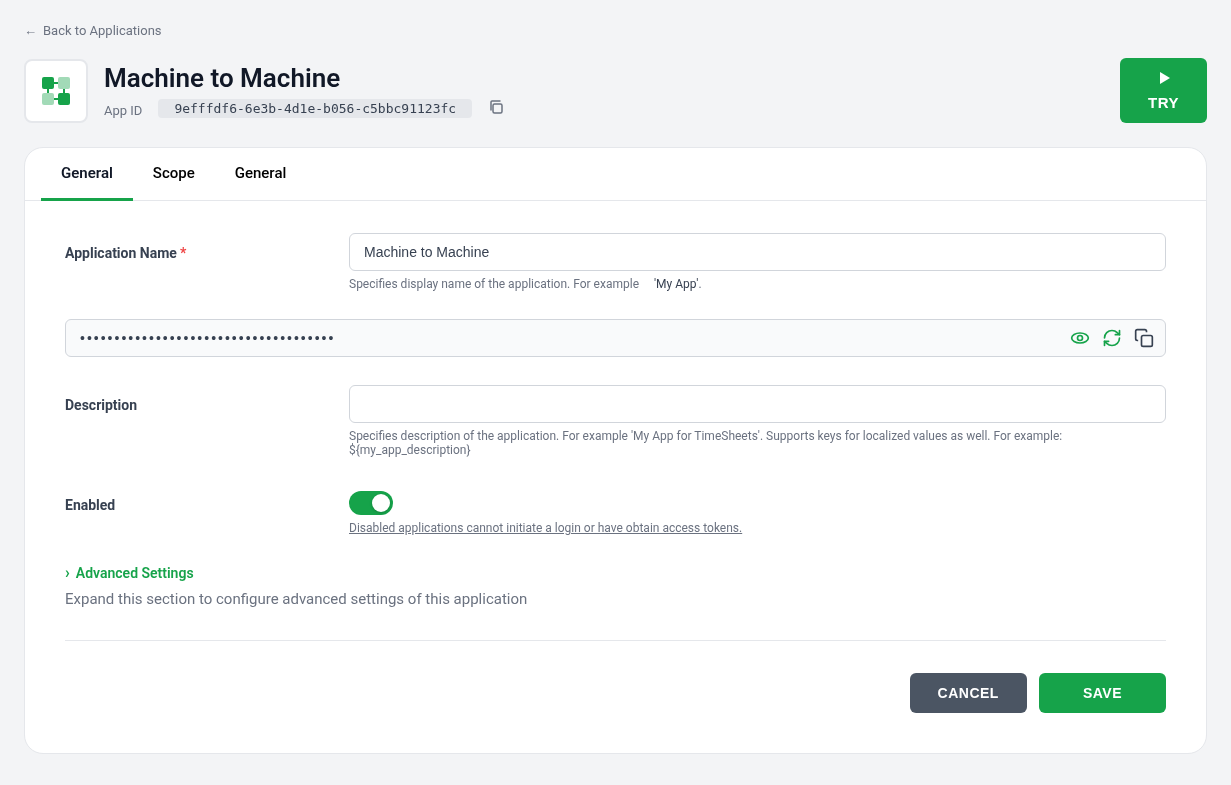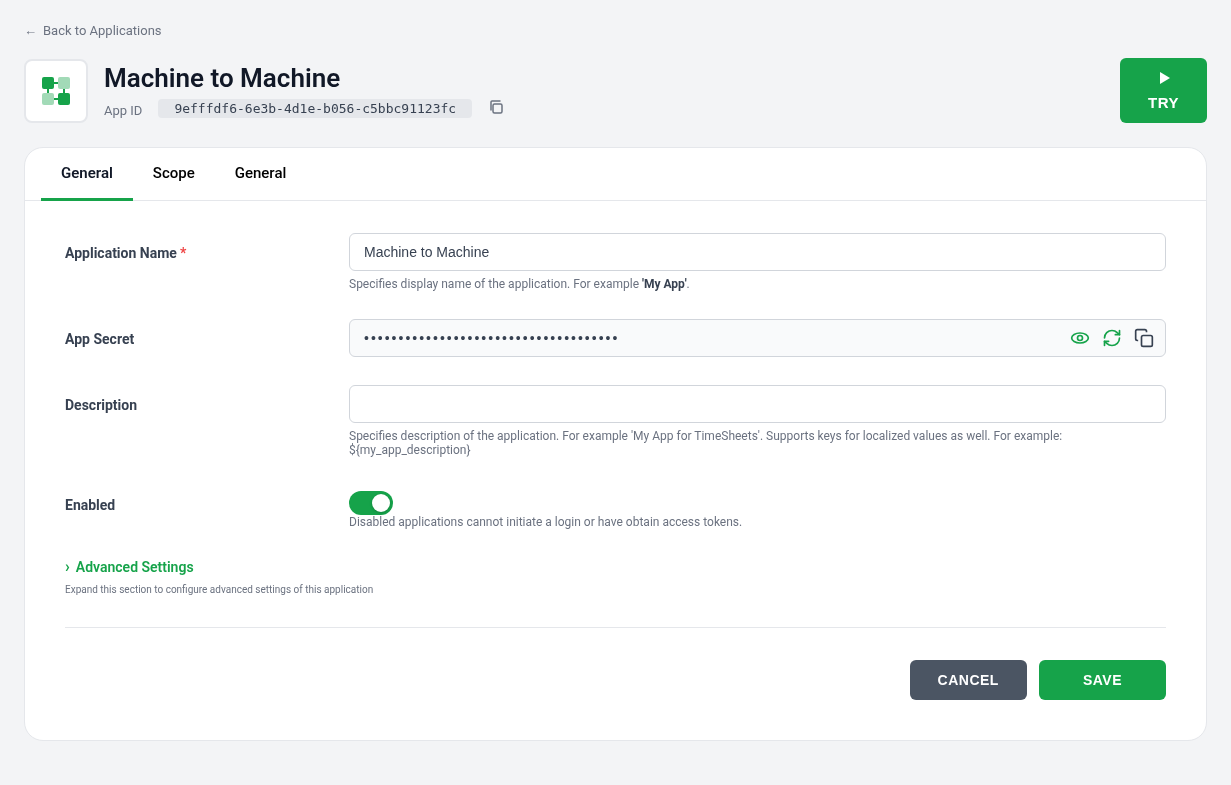--- a/index.html
+++ b/index.html
@@ -169,21 +169,21 @@
       color: #374151;
       outline: none;
       background: #fff;
     }
 
     .hint-text {
       font-size: 12px;
       color: #6b7280;
       margin-top: 6px;
     }
-    .hint-text strong { font-weight: 700; color: #374151; }
+    .hint-text strong { font-weight: 400; color: #374151; margin-left: 12px; }
 
     .secret-input-wrapper {
       position: relative;
       width: 100%;
     }
 
     .secret-input {
       width: 100%;
       border: 1px solid #d1d5db;
       border-radius: 6px;
@@ -245,39 +245,41 @@
       border-radius: 50%;
       top: 3px;
       left: 23px;
       transition: left 0.2s;
       box-shadow: 0 1px 3px rgba(0,0,0,0.2);
     }
 
     .toggle-hint {
       font-size: 12px;
       color: #6b7280;
+      margin-top: 6px;
+      text-decoration: underline;
     }
 
     .advanced-settings {
       margin-top: 8px;
     }
 
     .advanced-toggle {
       display: flex;
       align-items: center;
       gap: 6px;
       color: #16a34a;
       font-size: 14px;
       font-weight: 600;
       cursor: pointer;
       margin-bottom: 8px;
     }
 
     .advanced-desc {
-      font-size: 10px;
+      font-size: 15px;
       color: #6b7280;
     }
 
     .divider {
       border: none;
       border-top: 1px solid #e5e7eb;
       margin: 32px 0 24px 0;
     }
 
     .form-actions {
@@ -376,23 +378,20 @@
         </div>
         <div class="form-input-col">
           <input class="text-input" type="text" value="Machine to Machine" style="">
           <div class="hint-text">
             <span>Specifies display name of the application. For example </span><strong>'My App'</strong><span>.</span>
           </div>
         </div>
       </div>
 
       <div class="form-row">
-        <div class="form-label-col">
-          <span class="form-label">App Secret</span>
-        </div>
         <div class="form-input-col">
           <div class="secret-input-wrapper">
             <input class="secret-input" type="password" value="secretvaluehidden12345678901234567890" readonly="" style="">
             <div class="secret-actions">
               <button class="secret-action-btn" title="Show secret">
                 <svg width="20" height="20" viewBox="0 0 24 24" fill="none" stroke="currentColor" stroke-width="2">
                   <ellipse cx="12" cy="12" rx="10" ry="6"></ellipse>
                   <circle cx="12" cy="12" r="3"></circle>
                 </svg>
               </button>

